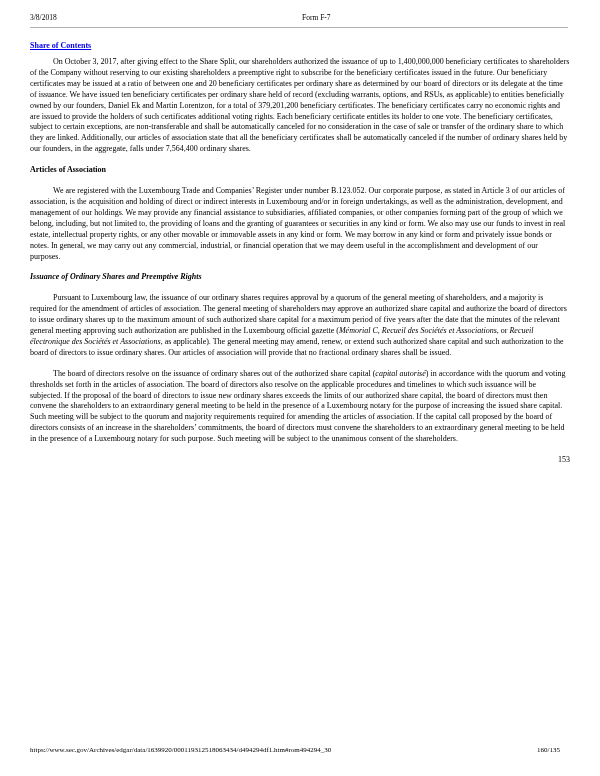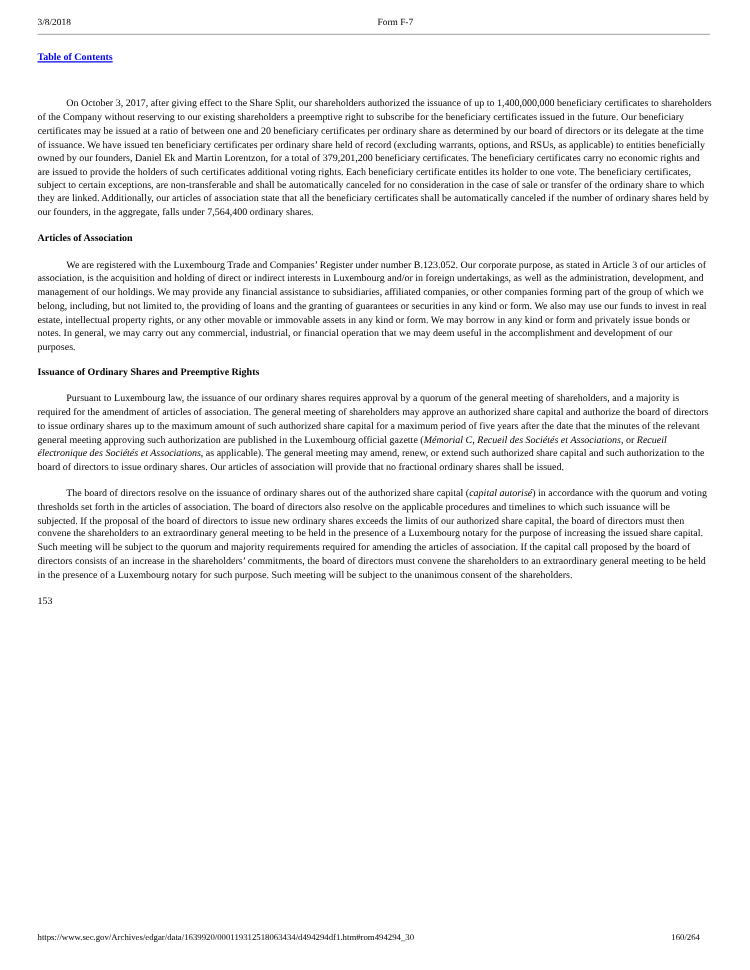--- a/index.html
+++ b/index.html
@@ -22,61 +22,61 @@
     position: absolute; top: 27px; left: 30px; width: 538px;
     border-top: 1px solid #b3b3b3; height: 0;
   }
   .toc-link {
     position: absolute; top: 41px; left: 30px;
     font-size: 8px; font-weight: bold;
     color: #0000ee; text-decoration: underline;
     cursor: pointer;
   }
   .content {
-    position: absolute; top: 78px; left: 30px; width: 540px;
+    position: absolute; top: 57px; left: 30px; width: 540px;
     font-size: 8px; line-height: 10.9px;
     text-align: left;
   }
   .content p { margin: 0 0 10px 0; text-indent: 23px; }
   .content h2 { margin: 0 0 10px 0; font-size: 8px; line-height: 10.9px; font-weight: bold; }
-  .content h2.ital { }
+  .content h2.ital { font-style: italic; }
   .seg-italic { font-style: italic; text-align: right; }
-  .page-number { text-align: left; text-indent: 0 !important; margin-top: 1px !important; }
+  .page-number { text-align: right; text-indent: 0 !important; margin-top: 1px !important; }
   .print-footer {
     position: absolute; top: 746px; left: 30px; width: 530px;
     font-size: 7px; line-height: 9px;
     display: flex; justify-content: space-between; align-items: flex-start;
   }
   .print-footer .url { white-space: nowrap; }
 </style>
 </head>
 <body>
 
 <div class="print-header">
   <span class="date">3/8/2018</span>
   <span class="form-title">Form F-7</span>
 </div>
 
 <div class="header-rule"></div>
 
-<a class="toc-link">Table of Contents</a>
+<a class="toc-link">Share of Contents</a>
 
 <div class="content">
   <p>On October 3, 2017, after giving effect to the Share Split, our shareholders authorized the issuance of up to 1,400,000,000 beneficiary certificates to shareholders of the Company without reserving to our existing shareholders a preemptive right to subscribe for the beneficiary certificates issued in the future. Our beneficiary certificates may be issued at a ratio of between one and 20 beneficiary certificates per ordinary share as determined by our board of directors or its delegate at the time of issuance. We have issued ten beneficiary certificates per ordinary share held of record (excluding warrants, options, and RSUs, as applicable) to entities beneficially owned by our founders, Daniel Ek and Martin Lorentzon, for a total of 379,201,200 beneficiary certificates. The beneficiary certificates carry no economic rights and are issued to provide the holders of such certificates additional voting rights. Each beneficiary certificate entitles its holder to one vote. The beneficiary certificates, subject to certain exceptions, are non-transferable and shall be automatically canceled for no consideration in the case of sale or transfer of the ordinary share to which they are linked. Additionally, our articles of association state that all the beneficiary certificates shall be automatically canceled if the number of ordinary shares held by our founders, in the aggregate, falls under 7,564,400 ordinary shares.</p>
 
   <h2>Articles of Association</h2>
 
   <p>We are registered with the Luxembourg Trade and Companies’ Register under number B.123.052. Our corporate purpose, as stated in Article 3 of our articles of association, is the acquisition and holding of direct or indirect interests in Luxembourg and/or in foreign undertakings, as well as the administration, development, and management of our holdings. We may provide any financial assistance to subsidiaries, affiliated companies, or other companies forming part of the group of which we belong, including, but not limited to, the providing of loans and the granting of guarantees or securities in any kind or form. We also may use our funds to invest in real estate, intellectual property rights, or any other movable or immovable assets in any kind or form. We may borrow in any kind or form and privately issue bonds or notes. In general, we may carry out any commercial, industrial, or financial operation that we may deem useful in the accomplishment and development of our purposes.</p>
 
   <h2 class="ital">Issuance of Ordinary Shares and Preemptive Rights</h2>
 
   <p><span>Pursuant to Luxembourg law, the issuance of our ordinary shares requires approval by a quorum of the general meeting of shareholders, and a majority is required for the amendment of articles of association. The general meeting of shareholders may approve an authorized share capital and authorize the board of directors to issue ordinary shares up to the maximum amount of such authorized share capital for a maximum period of five years after the date that the minutes of the relevant general meeting approving such authorization are published in the Luxembourg official gazette (</span><span class="seg-italic">Mémorial C, Recueil des Sociétés et Associations</span><span>, or </span><span class="seg-italic">Recueil électronique des Sociétés et Associations</span><span>, as applicable). The general meeting may amend, renew, or extend such authorized share capital and such authorization to the board of directors to issue ordinary shares. Our articles of association will provide that no fractional ordinary shares shall be issued.</span></p>
 
   <p><span>The board of directors resolve on the issuance of ordinary shares out of the authorized share capital (</span><span class="seg-italic">capital autorisé</span><span>) in accordance with the quorum and voting thresholds set forth in the articles of association. The board of directors also resolve on the applicable procedures and timelines to which such issuance will be subjected. If the proposal of the board of directors to issue new ordinary shares exceeds the limits of our authorized share capital, the board of directors must then convene the shareholders to an extraordinary general meeting to be held in the presence of a Luxembourg notary for the purpose of increasing the issued share capital. Such meeting will be subject to the quorum and majority requirements required for amending the articles of association. If the capital call proposed by the board of directors consists of an increase in the shareholders’ commitments, the board of directors must convene the shareholders to an extraordinary general meeting to be held in the presence of a Luxembourg notary for such purpose. Such meeting will be subject to the unanimous consent of the shareholders.</span></p>
 
 
   <p class="page-number">153</p>
 </div>
 
 <div class="print-footer">
   <span class="url">https://www.sec.gov/Archives/edgar/data/1639920/000119312518063434/d494294df1.htm#rom494294_30</span>
-  <span class="pages">160/264</span>
+  <span class="pages">160/135</span>
 </div>
 
 </body></html>

